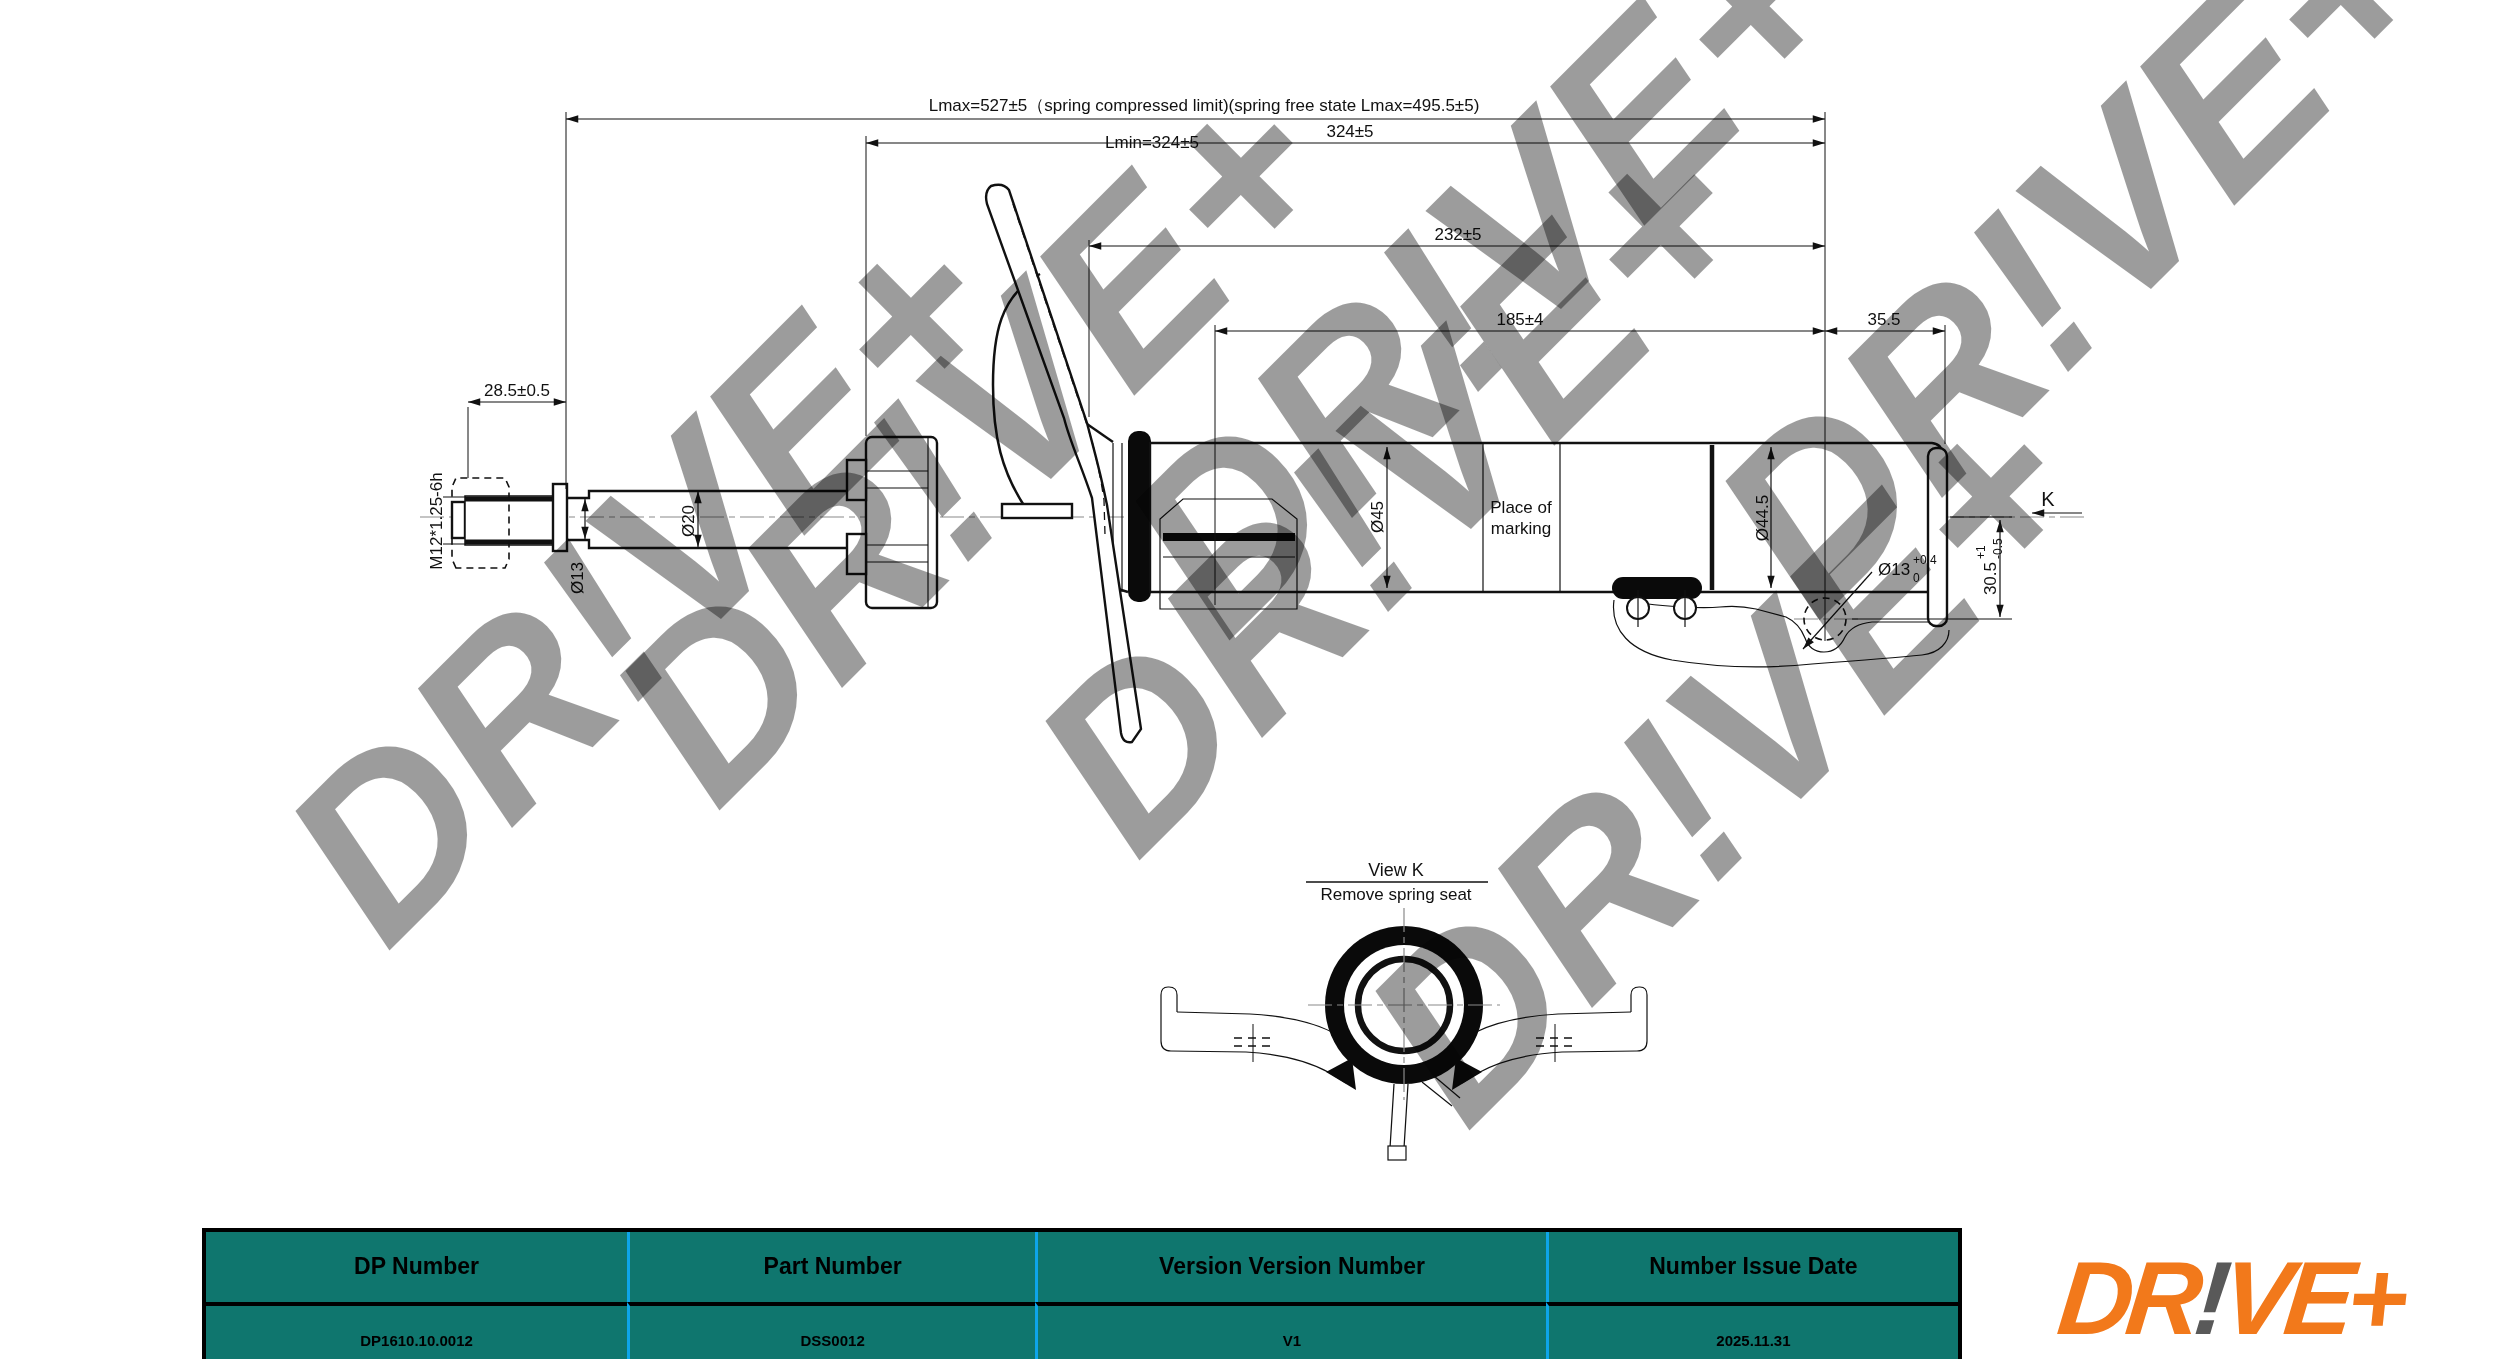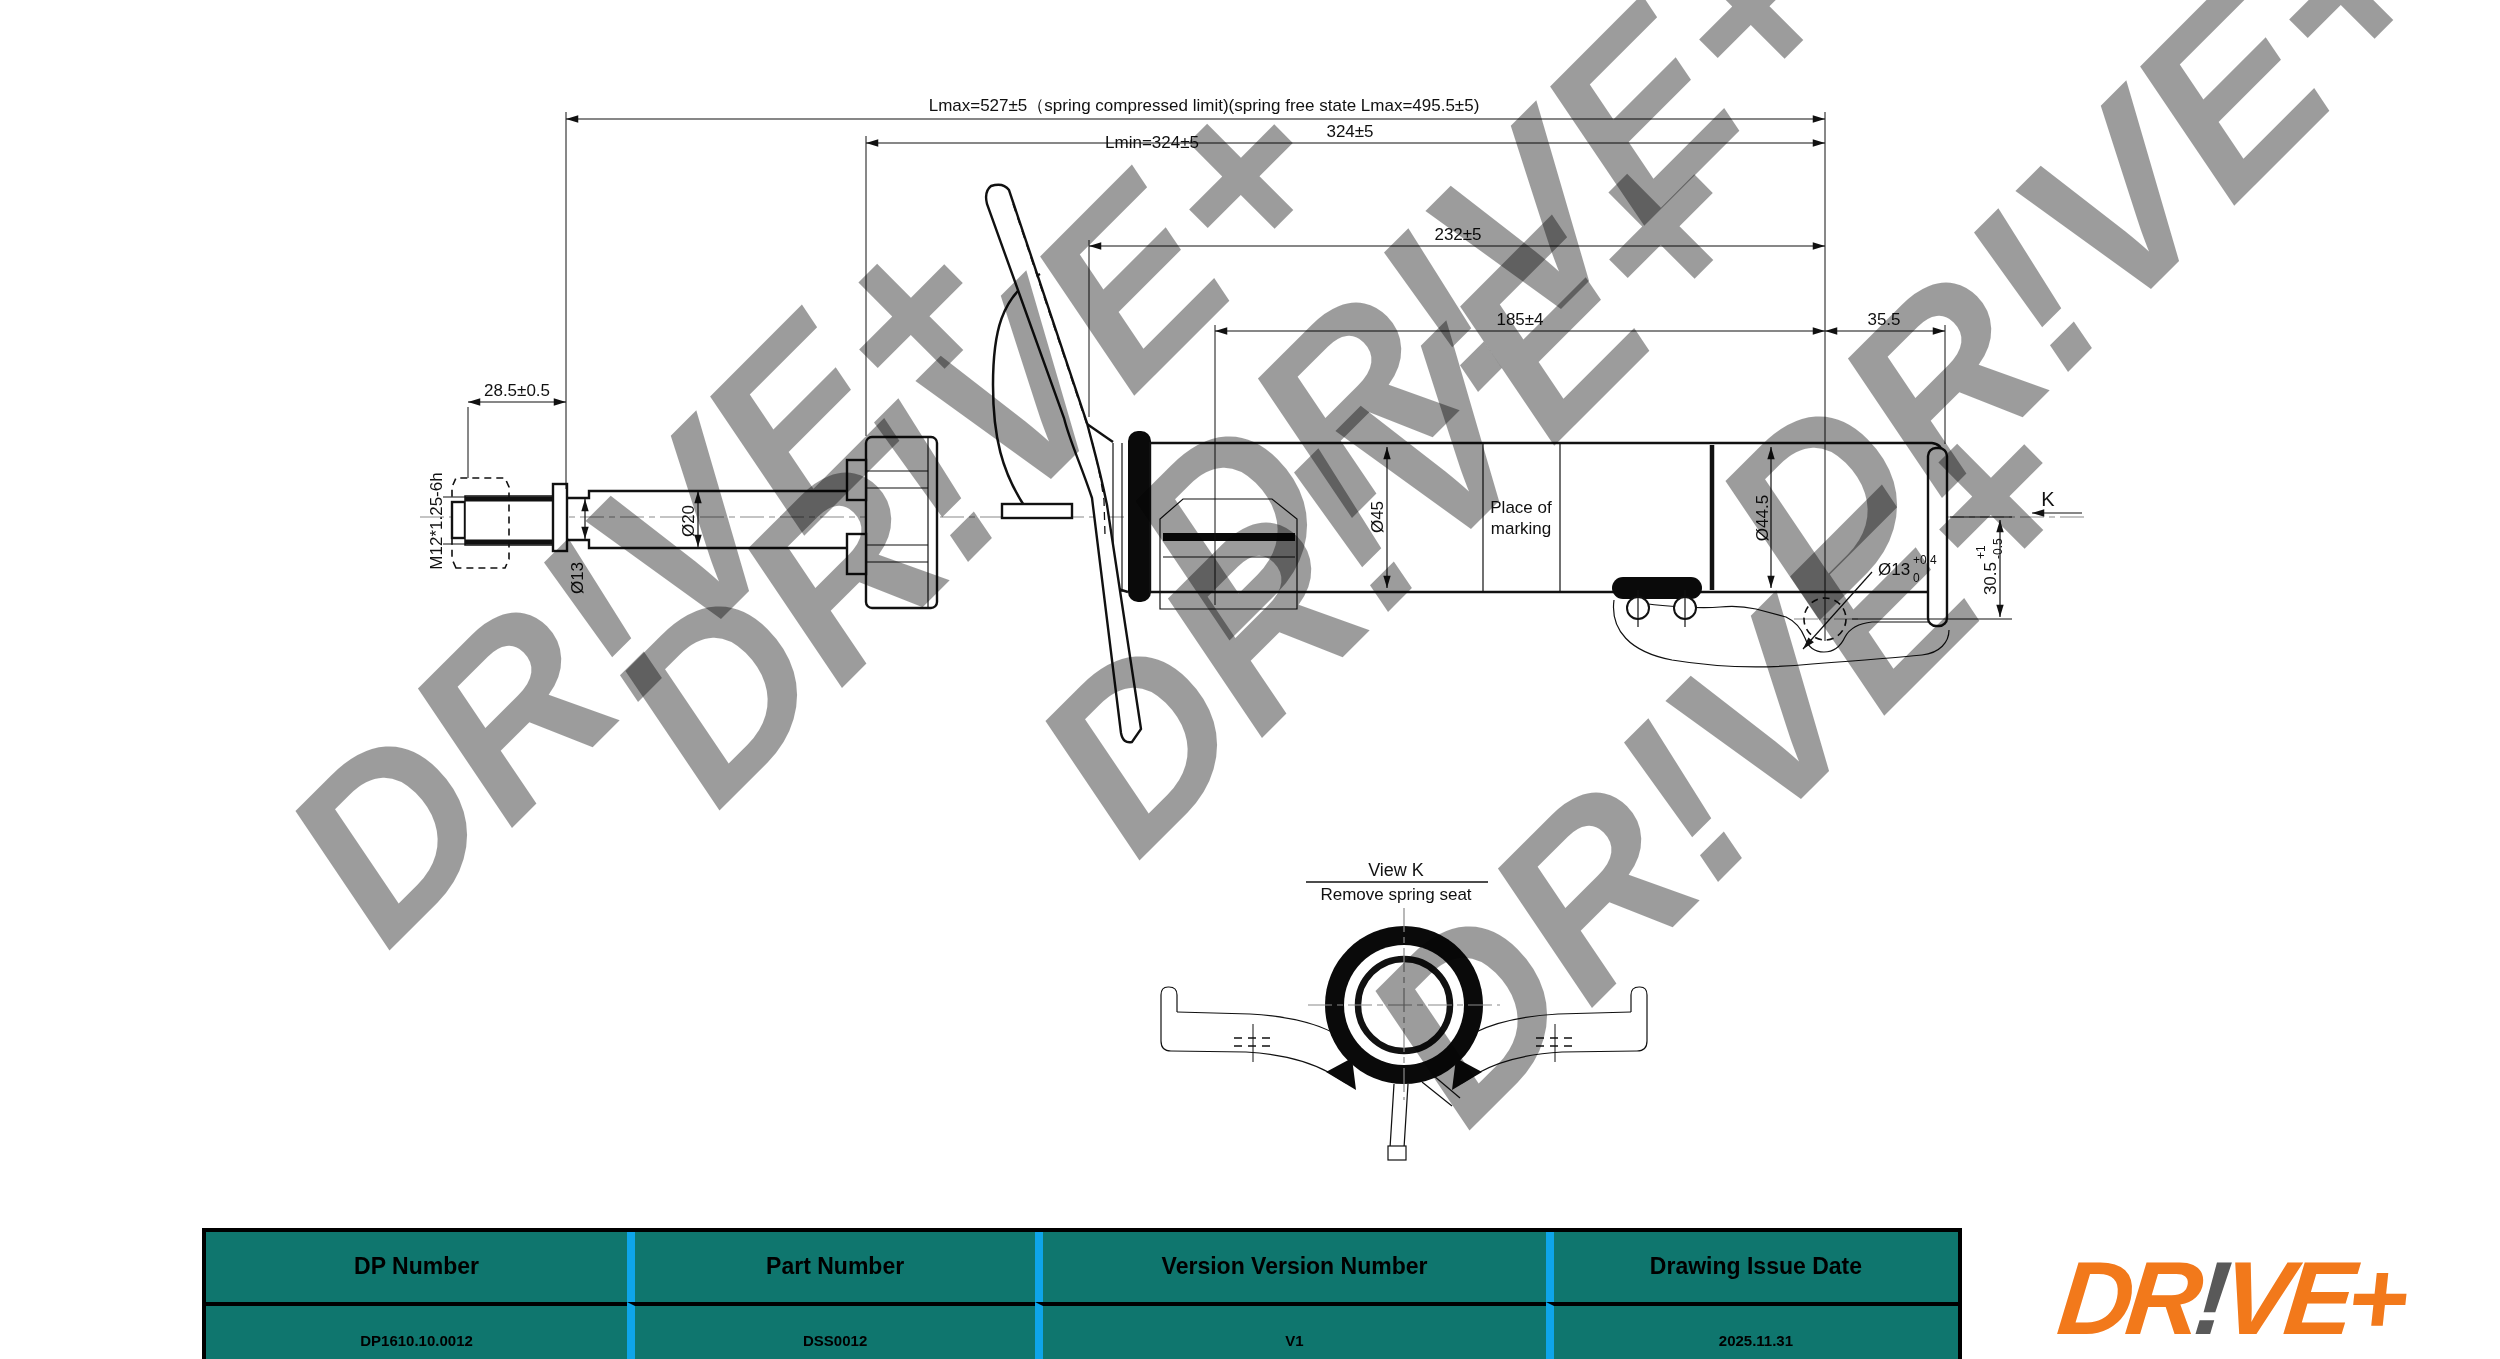--- a/index.html
+++ b/index.html
@@ -14,21 +14,21 @@
   .ol  { stroke:#111; stroke-width:2.4; fill:none; }
   .olw { stroke:#111; stroke-width:2.4; fill:#fff; }
   .thin{ stroke:#111; stroke-width:1.2; fill:none; }
   .cl  { stroke:#8a8a8a; stroke-width:1.2; fill:none; stroke-dasharray:24 5 6 5; }
   .hid { stroke:#111; stroke-width:1.3; fill:none; stroke-dasharray:8 6; }
   .wm  { font-size:240px; font-weight:bold; font-style:italic; opacity:.42; mix-blend-mode:multiply; }
   
   .titleblock { position:absolute; left:202px; top:1228px; width:1760px; height:152px;
     border:4px solid #000; box-sizing:border-box; background:#0f766e; display:grid;
     grid-template-columns:423fr 410fr 513fr 414fr; grid-template-rows:58fr 62fr; }
-  .tcell { display:flex; align-items:center; justify-content:center; border-left:8px solid #0ea5e9;
+  .tcell { display:flex; align-items:center; justify-content:center; border-left:3px solid #0ea5e9;
     font-weight:bold; color:#000; box-sizing:border-box; }
   .tcell.c0 { border-left:none; }
   .tcell.hdr { font-size:23px; }
   .tcell.val { font-size:15px; border-top:4px solid #000; }
   
   .logo { position:absolute; left:1960px; top:1236px; width:540px; height:123px;
     display:flex; align-items:center; justify-content:center; overflow:hidden; }
   .logo-inner { font-size:104px; font-weight:bold; font-style:italic; letter-spacing:-7px;
     transform:skewX(-6deg); white-space:nowrap; line-height:1; }
   .logo-orange { color:#F2791B; }
@@ -215,21 +215,21 @@
     <text class="wm" x="1780" y="820" text-anchor="middle" transform="rotate(-45 1780 820)" fill="#c9c9c9">DR!VE+</text>
     <text class="wm" x="1450" y="550" text-anchor="middle" transform="rotate(-45 1450 550)" fill="#c9c9c9">DR!VE+</text>
   </g>
 </svg>
 
 
 <div class="titleblock">
   <div class="tcell hdr c0">DP Number</div>
   <div class="tcell hdr">Part Number</div>
   <div class="tcell hdr">Version Version Number</div>
-  <div class="tcell hdr">Drawing Issue Date</div>
+  <div class="tcell hdr">Number Issue Date</div>
   <div class="tcell val c0">DP1610.10.0012</div>
   <div class="tcell val">DSS0012</div>
   <div class="tcell val">V1</div>
   <div class="tcell val">2025.11.31</div>
 </div>
 
 
 <div class="logo">
   <div class="logo-inner"><span class="logo-orange">DR</span><span class="logo-gray">!</span><span class="logo-orange">VE+</span></div>
 </div>

